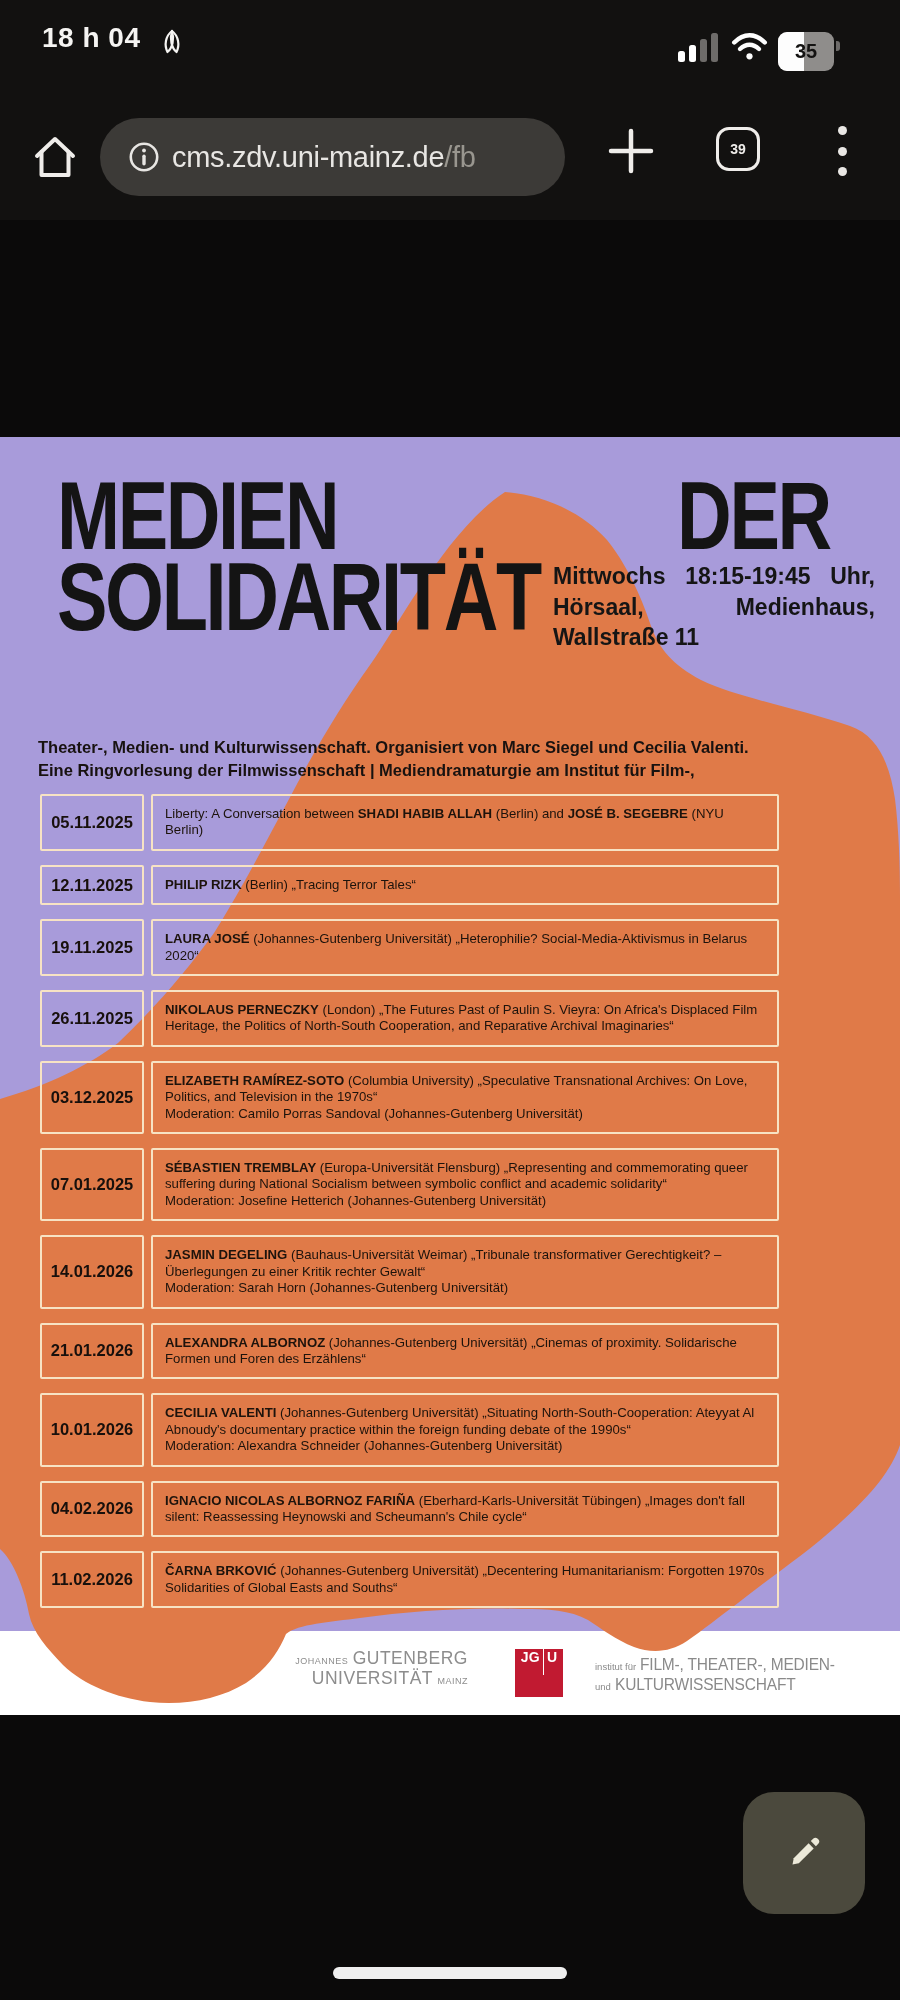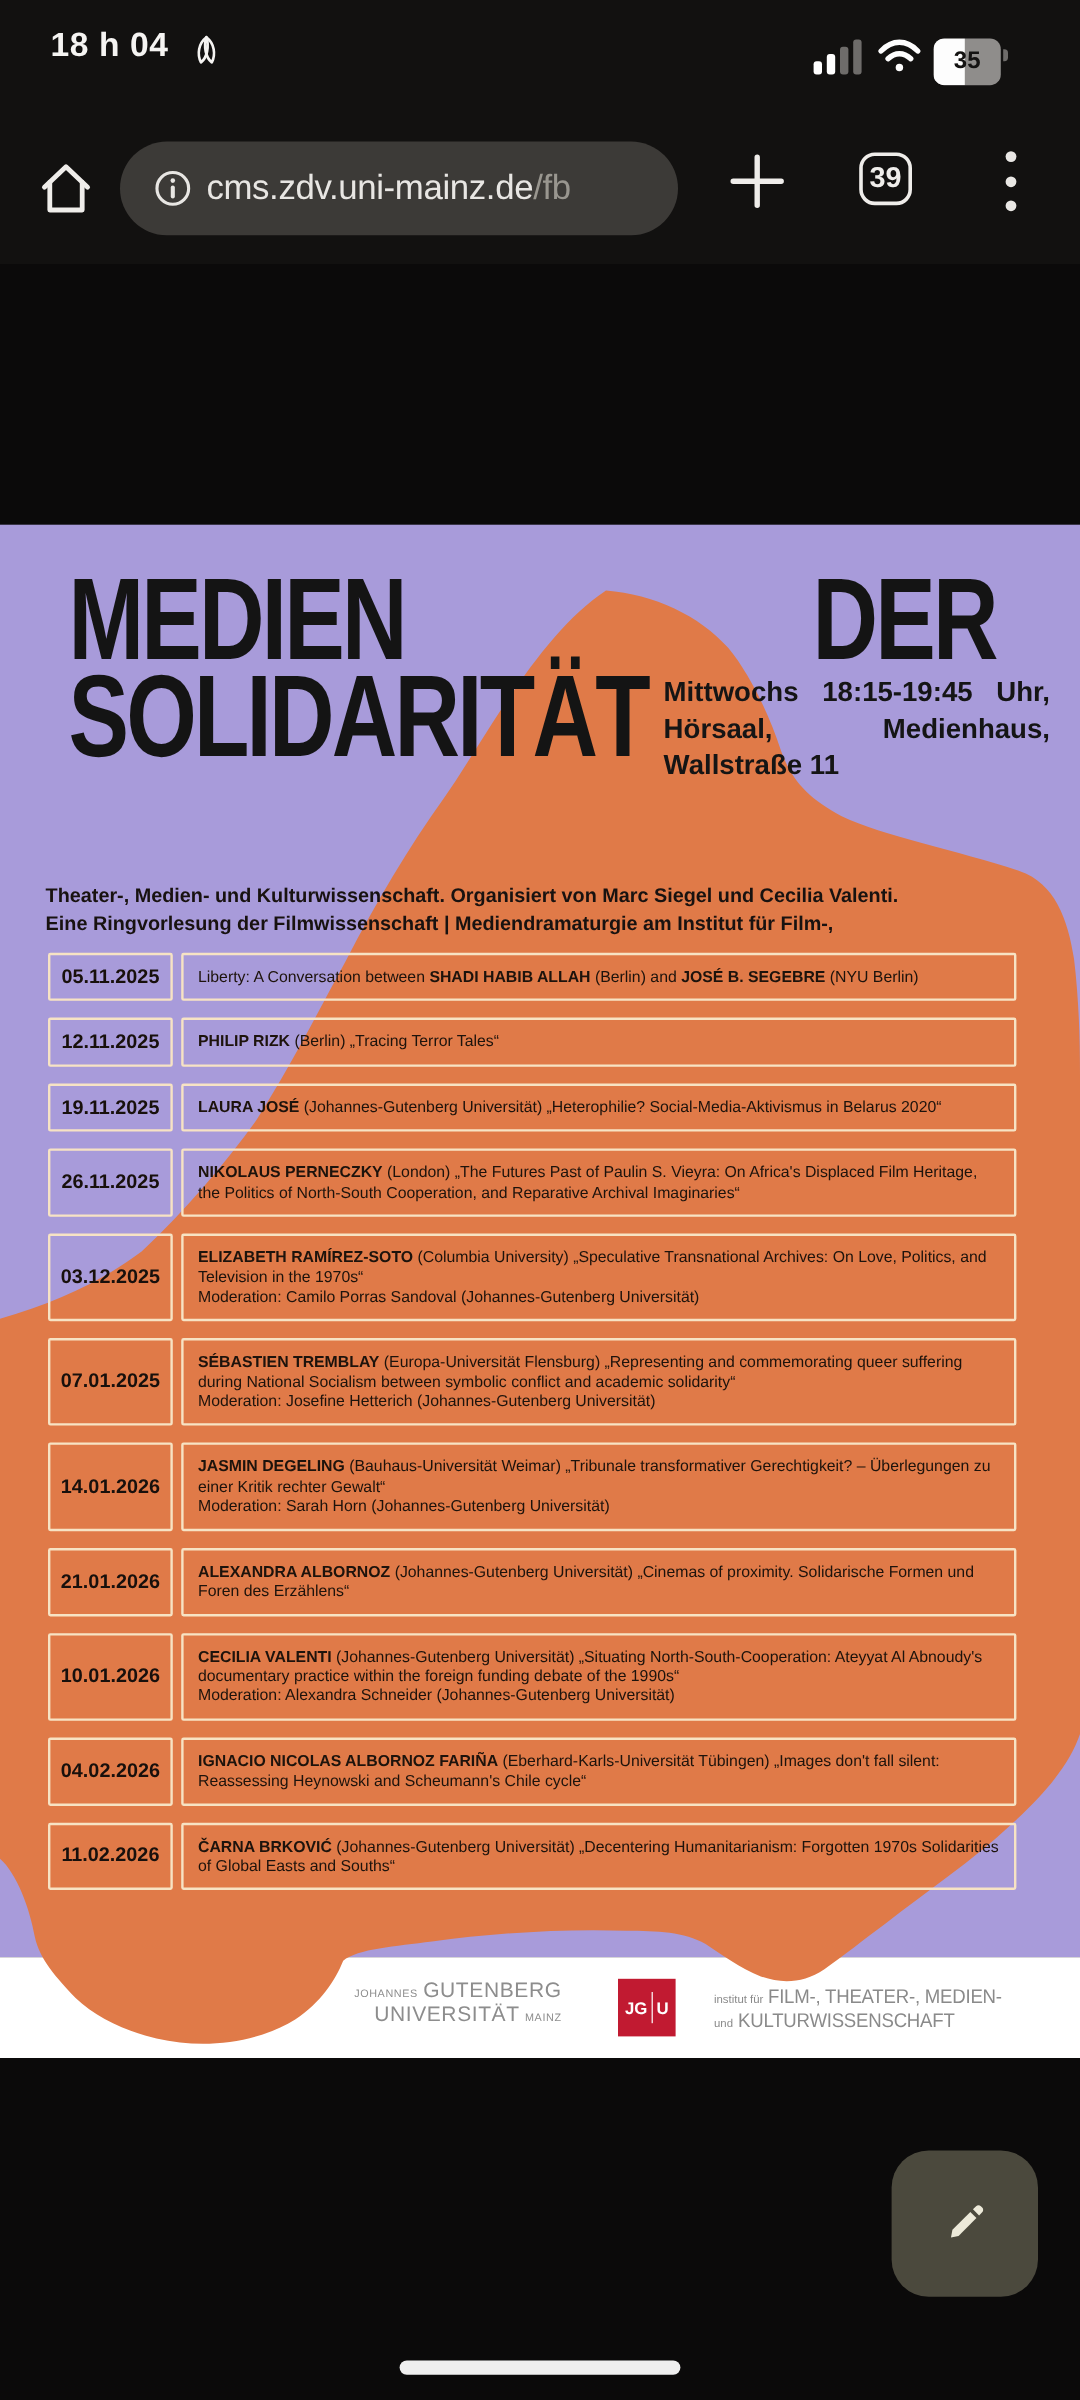--- a/index.html
+++ b/index.html
@@ -27,54 +27,54 @@
   .toolbar{position:absolute;left:0;top:90px;width:900px;height:130px;background:#121110;}
   .home-btn{position:absolute;left:30px;top:43px;width:50px;height:50px;}
   .url-pill{position:absolute;left:100px;top:28px;width:465px;height:78px;border-radius:39px;
     background:#3c3a37;display:flex;align-items:center;overflow:hidden;}
   .info-ic{flex:0 0 auto;margin-left:28px;width:32px;height:32px;}
   .url-text{margin-left:12px;font-size:29px;color:#e8e6e3;white-space:nowrap;letter-spacing:-.3px;}
   .url-text .path{color:#99968f;}
   .plus-btn{position:absolute;left:604px;top:34px;width:54px;height:54px;}
   .tabs-btn{position:absolute;left:716px;top:37px;width:44px;height:44px;border:3.5px solid #efedea;
     border-radius:13px;display:flex;align-items:center;justify-content:center;
-    font-size:24px;font-weight:700;color:#efedea;box-sizing:border-box;}
+    font-size:14px;font-weight:700;color:#efedea;box-sizing:border-box;}
   .kebab{position:absolute;left:836px;top:36px;width:12px;height:50px;display:flex;flex-direction:column;
     justify-content:space-between;align-items:center;}
   .kebab i{width:9px;height:9px;border-radius:50%;background:#e9e7e4;}
 
   
   .poster{position:absolute;left:0;top:437px;width:900px;height:1278px;overflow:hidden;}
   .purple{position:absolute;left:0;top:0;width:900px;height:1194px;background:var(--purple,#a89bda);}
   .strip{position:absolute;left:0;top:1194px;width:900px;height:84px;background:#ffffff;}
   .blob{position:absolute;left:0;top:0;}
   .pcontent{position:absolute;inset:0;color:#18100c;}
 
   .ttl{position:absolute;font-size:97px;font-weight:700;letter-spacing:-3px;line-height:1;color:#141414;}
   .ttl.l{transform:scaleX(.78);transform-origin:left top;}
   .ttl.r{transform:scaleX(.78);transform-origin:right top;}
   .sched{position:absolute;left:553px;top:124px;width:322px;font-size:23px;font-weight:700;
     line-height:30.5px;color:#151515;}
   .sched .jl{text-align:justify;text-align-last:justify;}
   .intro{position:absolute;left:38px;top:299px;font-size:16.5px;font-weight:700;line-height:23px;color:#181210;}
 
-  .tbl{position:absolute;left:40px;top:357px;width:807px;display:flex;flex-direction:column;gap:14px;}
+  .tbl{position:absolute;left:40px;top:357px;width:739px;display:flex;flex-direction:column;gap:14px;}
   .trow{display:flex;gap:7px;}
   .dcell{flex:0 0 100px;width:100px;border:2px solid var(--cream,#f7e3c4);border-radius:2px;
     display:flex;align-items:center;justify-content:center;font-size:16.5px;font-weight:700;color:#18100c;}
   .xcell{flex:1;border:2px solid var(--cream,#f7e3c4);border-radius:2px;padding:10px 12px;
     font-size:13.2px;line-height:16.4px;color:#1d130c;}
   .xcell .b{font-weight:700;}
 
   
   .uni{position:absolute;left:250px;top:1213px;width:218px;text-align:right;color:#8d8d8d;line-height:17px;}
   .uni .sm{font-size:9px;letter-spacing:.5px;}
   .uni .bg{font-size:17.5px;letter-spacing:.5px;}
   .jgu{position:absolute;left:515px;top:1212px;width:48px;height:48px;background:var(--red,#c11a31);
-    display:flex;align-items:center;justify-content:center;gap:3px;color:#fff;font-size:14px;font-weight:700;}
+    display:flex;align-items:flex-start;justify-content:center;gap:3px;color:#fff;font-size:14px;font-weight:700;}
   .jgu .bar{width:1.5px;height:26px;background:#fff;}
   .inst{position:absolute;left:595px;top:1219px;color:#8a8a8a;line-height:16.5px;white-space:nowrap;}
   .inst .row{display:flex;align-items:baseline;justify-content:flex-start;}
   .inst .sm{font-size:9.5px;margin-right:4px;}
   .inst .bg{font-size:16.5px;letter-spacing:-.2px;transform:scaleX(.94);transform-origin:left;}
 
   
   .fab{position:absolute;left:743px;top:1792px;width:122px;height:122px;border-radius:31px;background:#4b493d;
     display:flex;align-items:center;justify-content:center;}
   .home-indicator{position:absolute;left:333px;top:1967px;width:234px;height:12px;border-radius:6px;background:#efefef;}

